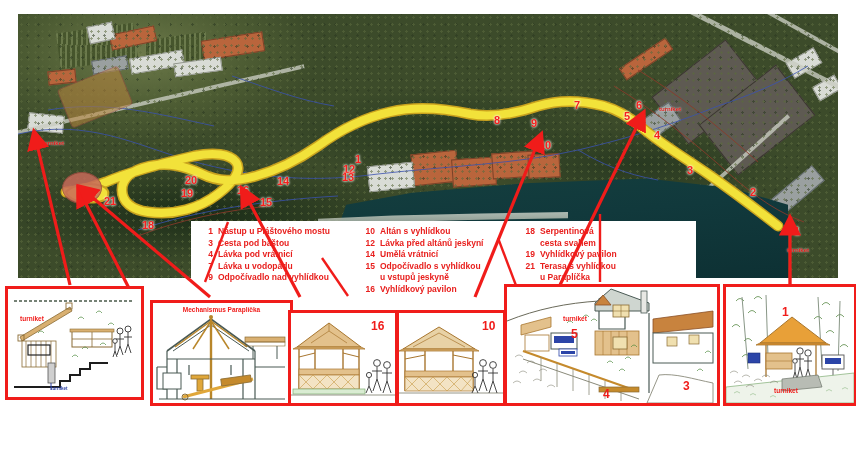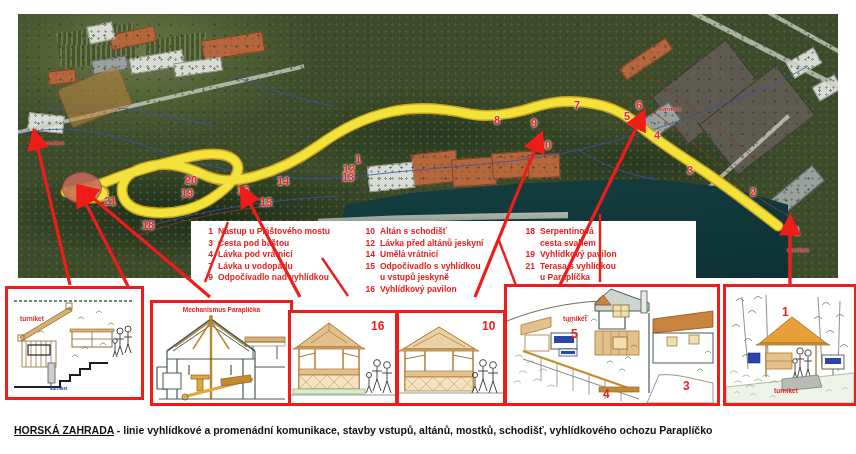--- a/index.html
+++ b/index.html
@@ -212,21 +212,21 @@
           <span class="legtxt">Lávka u vodopádu</span>
         </div>
         <div class="legline">
           <span class="legnum">9</span>
           <span class="legtxt">Odpočívadlo nad vyhlídkou</span>
         </div>
       </div>
       <div class="legcol" style="left: 168px;">
         <div class="legline">
           <span class="legnum">10</span>
-          <span class="legtxt">Altán s schodišť</span>
+          <span class="legtxt">Altán s vyhlídkou</span>
         </div>
         <div class="legline">
           <span class="legnum">12</span>
           <span class="legtxt">Lávka před altánů jeskyní</span>
         </div>
         <div class="legline">
           <span class="legnum">14</span>
           <span class="legtxt">Umělá vrátnicí</span>
         </div>
         <div class="legline">
@@ -570,17 +570,14 @@
                  M20 100 q4 -4 8 0 M36 90 q4 -4 8 0 M44 96 q4 -4 8 0"></path>
       </g>
       <g stroke="#7fae74" stroke-width=".5" fill="none">
         <path d="M8 106 q3 -3 6 0 M24 108 q3 -3 6 0 M44 110 q3 -3 6 0 M100 104 q3 -3 6 0 M116 102 q3 -3 6 0"></path>
       </g>
     </svg>
     <div class="pnum" style="left:56px;top:18px;">1</div>
     <div class="plbl" style="left:48px;top:100px;">turniket</div>
   </div>
 
-  <div id="caption">
-    <span class="ttl">HORSKÁ  ZAHRADA</span><span> - linie vyhlídkové a promenádní komunikace, stavby vstupů, altánů, mostků, schodišť, vyhlídkového ochozu Paraplíčko</span>
-  </div>
 
 </div>
 
 </body></html>

